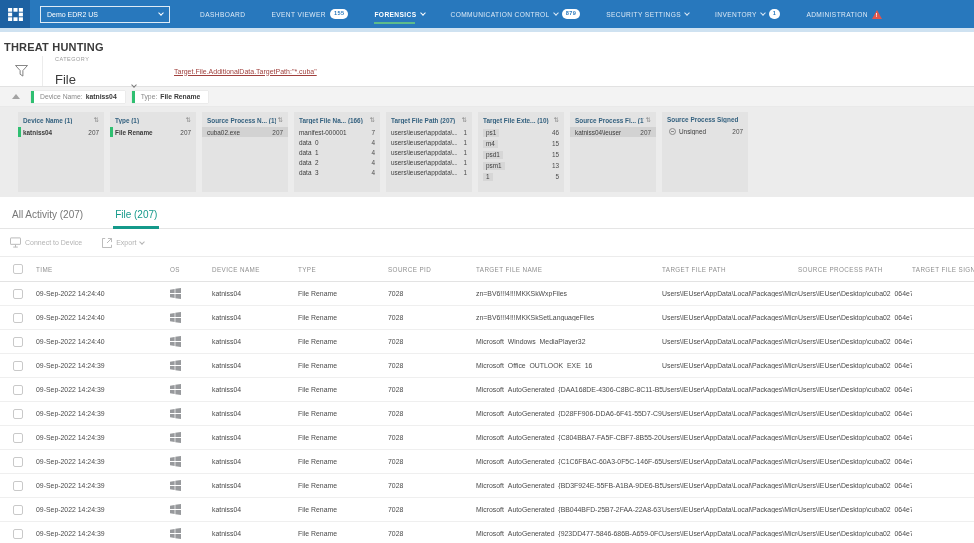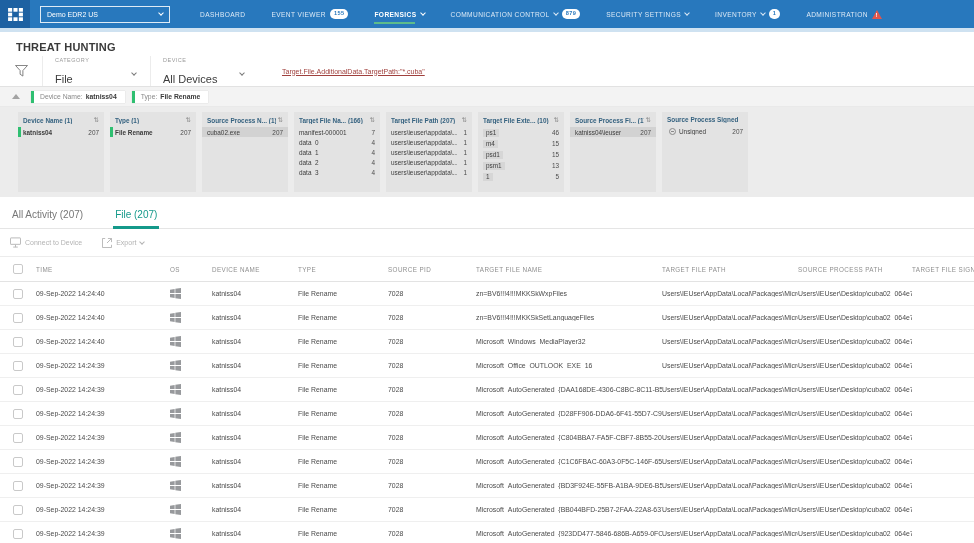--- a/index.html
+++ b/index.html
@@ -19,28 +19,28 @@
   .nav-item.active{color:#fff;font-weight:bold}
   .nav-item.active::after{content:"";position:absolute;left:0;right:10px;bottom:4px;height:2px;background:#5dbb8b}
   .nav-badge{background:#fff;color:var(--nav-bg,#2878bd);font-size:5.6px;font-weight:bold;
     padding:2px 4px;border-radius:8px;min-width:9px;text-align:center;line-height:1}
   .nav-alert{position:relative;width:0;height:0;border-left:5px solid transparent;border-right:5px solid transparent;
     border-bottom:9px solid var(--alert-red,#e2574c)}
   .nav-alert::after{content:"!";position:absolute;left:-1.5px;top:2px;font-size:6px;color:#fff;font-weight:bold}
   .substrip{height:4px;background:#cfe2f1}
 
   
-  .page-title{font-size:11px;font-weight:bold;color:#3a3a3a;padding:9px 0 0 16px;height:24px;letter-spacing:.2px}
+  .page-title{font-size:11px;font-weight:bold;color:#3a3a3a;padding:9px 0 0 4px;height:24px;letter-spacing:.2px}
   .filter-card{height:31px;background:#fff;border-bottom:1px solid #e2e2e2;display:flex;align-items:center;
     box-shadow:0 1px 2px rgba(0,0,0,.05)}
   .funnel{width:42px;display:flex;justify-content:center;cursor:pointer}
   .f-block{border-left:1px solid #ececec;height:100%;padding:3px 14px 3px 12px;display:flex;flex-direction:column;
     justify-content:center;min-width:108px;cursor:pointer}
   .f-label{font-size:5.5px;color:#9a9a9a;letter-spacing:.5px}
-  .f-value{font-size:11px;color:#3c3c3c;display:flex;align-items:flex-start;justify-content:space-between;margin-top:10px}
+  .f-value{font-size:13px;color:#3c3c3c;display:flex;align-items:flex-end;justify-content:space-between;margin-top:10px}
   .f-value .chev{color:#7a7a7a}
   .query{font-size:7px;color:var(--query-link,#a0403d);text-decoration:underline;margin-left:24px;cursor:pointer}
 
   
   .chips-row{height:20px;background:#f3f3f3;border-bottom:1px solid #e9e9e9;display:flex;align-items:center;
     padding:0 8px;gap:7px}
   .collapse{width:16px;display:flex;justify-content:center;cursor:pointer}
   .tri-up{width:0;height:0;border-left:4px solid transparent;border-right:4px solid transparent;
     border-bottom:5px solid #a3a3a3}
   .chip{background:#fff;border-left:3px solid var(--chip-green,#2fbf71);padding:2.5px 8px 2.5px 6px;font-size:6.8px;
@@ -163,27 +163,20 @@
       <path d="M0.5 0.5 H13.5 L8.5 6 V12 L5.5 10 V6 Z"></path>
     </svg>
   </div>
   <div class="f-block">
     <span class="f-label">CATEGORY</span>
     <span class="f-value">
       <span>File</span>
       <span class="chev"></span>
     </span>
   </div>
-  <div class="f-block">
-    <span class="f-label">DEVICE</span>
-    <span class="f-value">
-      <span>All Devices</span>
-      <span class="chev"></span>
-    </span>
-  </div>
   <span class="query">Target.File.AdditionalData.TargetPath:"*.cuba"</span>
 </div>
 
 <div class="chips-row">
   <div class="collapse">
     <span class="tri-up"></span>
   </div>
   <div style="display:flex;gap:7px">
 
   <div class="chip">

